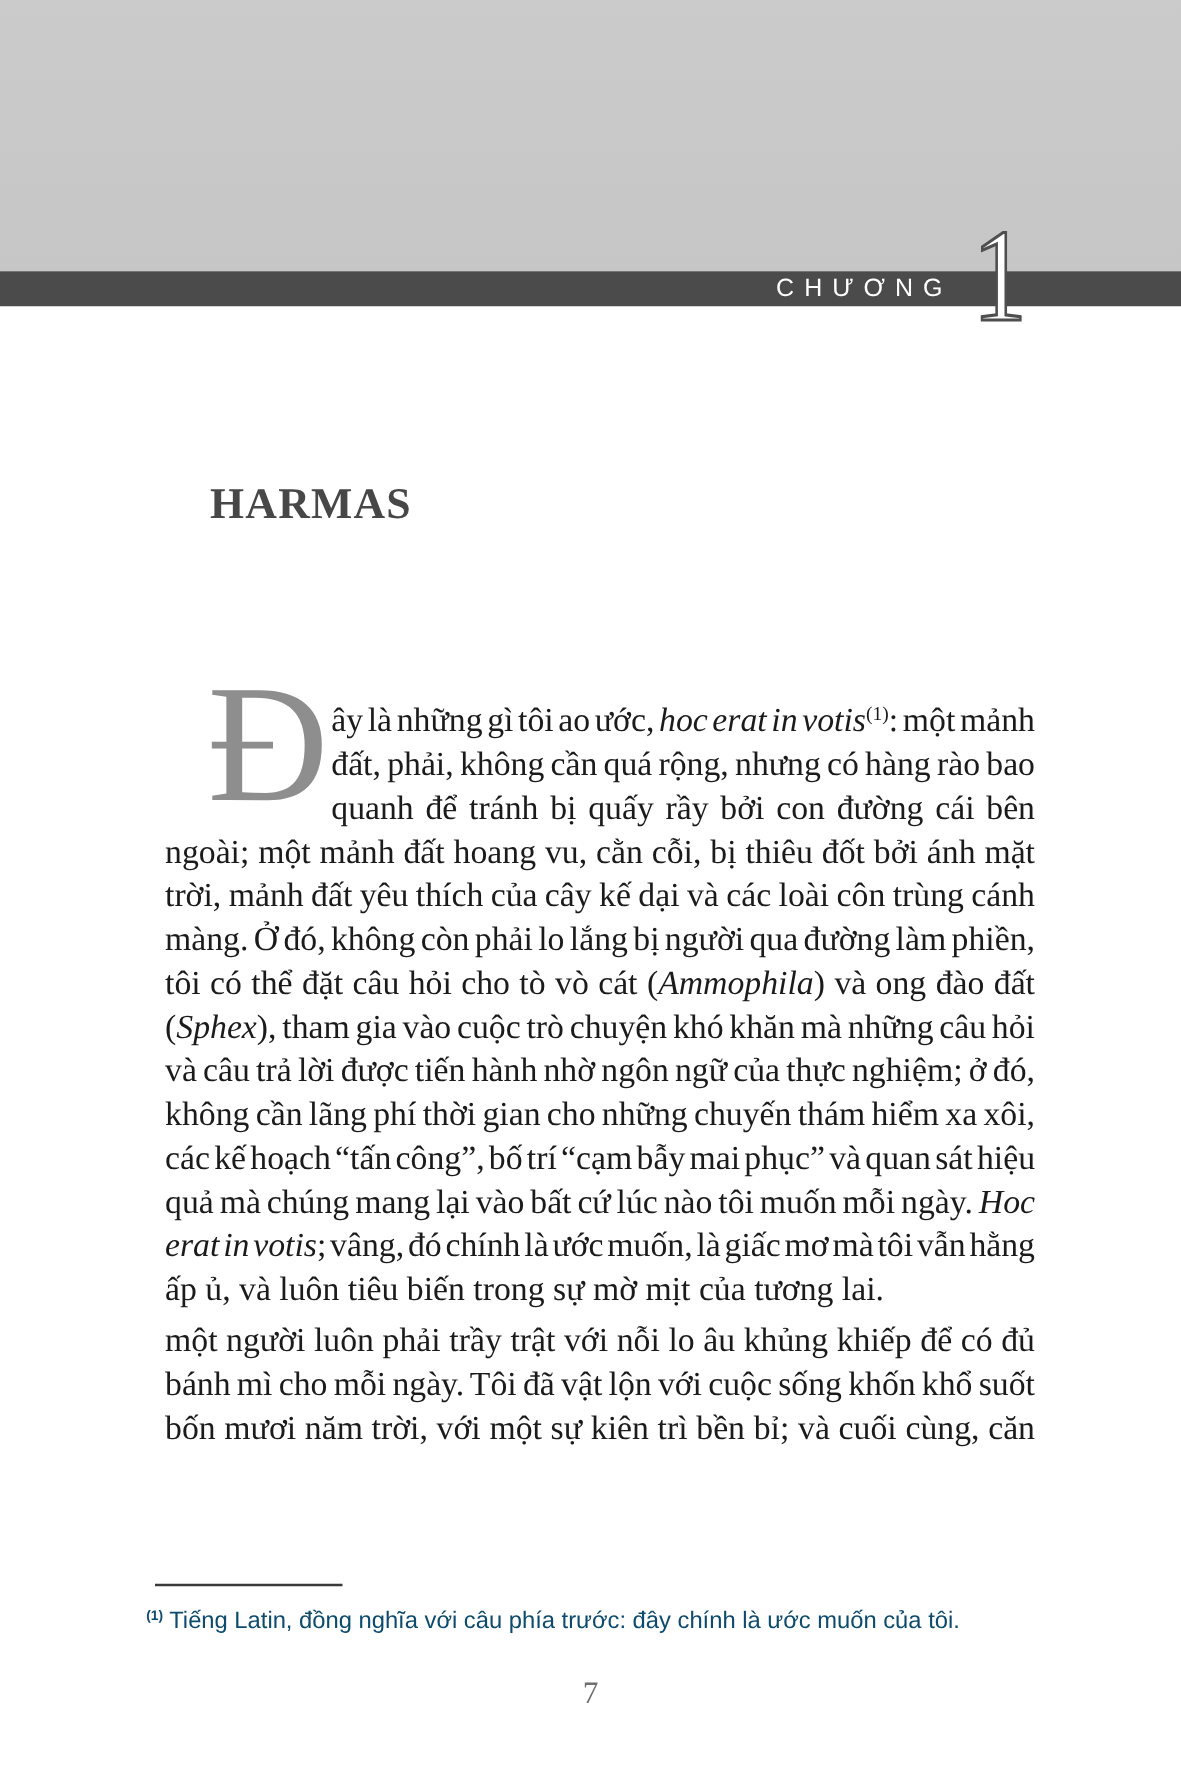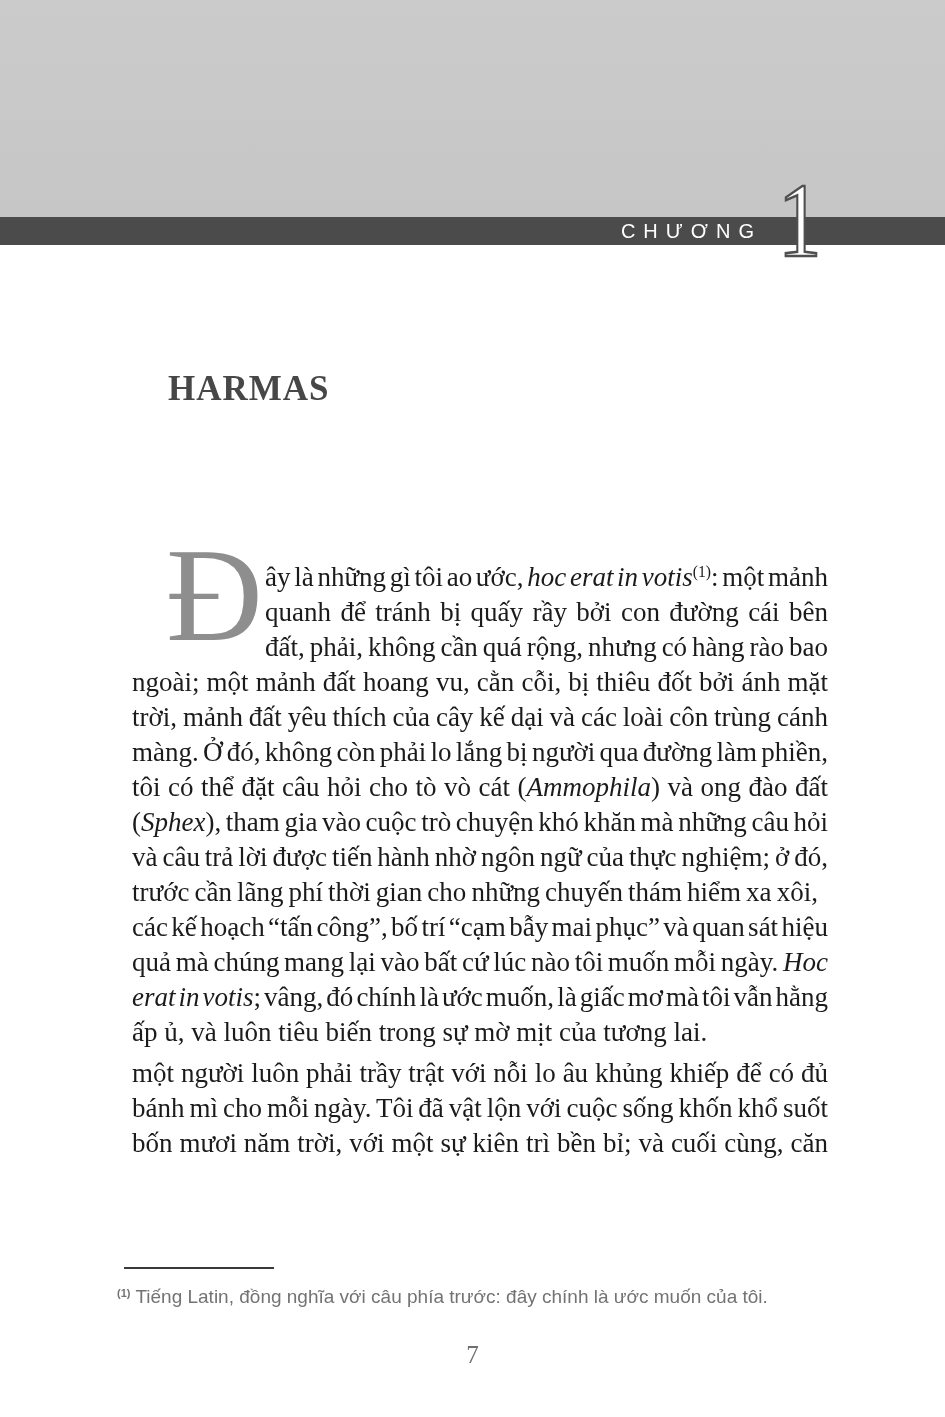--- a/index.html
+++ b/index.html
@@ -43,21 +43,21 @@
     line-height: 1;
     color: #ffffff;
     -webkit-text-stroke: 2.5px #4f4f4f;
     text-shadow: 0 0 1px #4f4f4f;
     transform: scaleX(0.82);
     transform-origin: left top;
   }
   
   .page-title {
     position: absolute;
-    left: 168px; top: 371px;
+    left: 168px; top: 385px;
     font-size: 35px;
     line-height: 1;
     letter-spacing: 1px;
     color: #474747;
   }
   
   .body-text {
     position: absolute;
     left: 132px; top: 554px;
     width: 696px;
@@ -85,21 +85,21 @@
     width: 150px; height: 2px;
     background: #3a3a3a;
   }
   .footnote {
     position: absolute;
     left: 117px; top: 1281px;
     width: 740px;
     font-family: "Liberation Sans", "DejaVu Sans", sans-serif;
     font-size: 19px;
     line-height: 24px;
-    color: #737373;
+    color: #0c4a6e;
   }
   .fn-sup { font-size: 11px; vertical-align: 6px; font-weight: bold; }
   
   .page-number {
     position: absolute;
     left: 0; top: 1341px;
     width: 945px;
     text-align: center;
     font-size: 25px;
     color: #6f6f6f;
@@ -117,29 +117,29 @@
   </div>
 
   <div class="chapter-number">1</div>
 
   <h1 class="page-title">HARMAS</h1>
 
   <div class="body-text" id="body-text">
       <div class="para">
         <span class="dropcap">Đ</span>
         <div class="line dc"><span class="lw" style="word-spacing: -3.04167px; margin-top: 32px;"><span class="st-n">ây là những gì tôi ao ước, </span><span class="st-i">hoc erat in votis</span><span class="st-sup">(1)</span><span class="st-n">: một mảnh</span></span></div>
+        <div class="line dc"><span class="lw" style="word-spacing: -1.77344px;"><span class="st-n">đất, phải, không cần quá rộng, nhưng có hàng rào bao</span></span></div>
         <div class="line dc"><span class="lw" style="word-spacing: 2.64531px;"><span class="st-n">quanh để tránh bị quấy rầy bởi con đường cái bên</span></span></div>
-        <div class="line dc"><span class="lw" style="word-spacing: -1.77344px;"><span class="st-n">đất, phải, không cần quá rộng, nhưng có hàng rào bao</span></span></div>
         <div class="line"><span class="lw" style="word-spacing: 0.354567px;"><span class="st-n">ngoài; một mảnh đất hoang vu, cằn cỗi, bị thiêu đốt bởi ánh mặt</span></span></div>
         <div class="line"><span class="lw" style="word-spacing: -0.839286px;"><span class="st-n">trời, mảnh đất yêu thích của cây kế dại và các loài côn trùng cánh</span></span></div>
         <div class="line"><span class="lw" style="word-spacing: -2.47957px;"><span class="st-n">màng. Ở đó, không còn phải lo lắng bị người qua đường làm phiền,</span></span></div>
         <div class="line"><span class="lw" style="word-spacing: 0.762277px;"><span class="st-n">tôi có thể đặt câu hỏi cho tò vò cát (</span><span class="st-i">Ammophila</span><span class="st-n">) và ong đào đất</span></span></div>
         <div class="line"><span class="lw" style="word-spacing: -2.13932px;"><span class="st-n">(</span><span class="st-i">Sphex</span><span class="st-n">), tham gia vào cuộc trò chuyện khó khăn mà những câu hỏi</span></span></div>
         <div class="line"><span class="lw" style="word-spacing: -1.79241px;"><span class="st-n">và câu trả lời được tiến hành nhờ ngôn ngữ của thực nghiệm; ở đó,</span></span></div>
-        <div class="line"><span class="lw" style="word-spacing: -1.70964px;"><span class="st-n">trước cần lãng phí thời gian cho những chuyến thám hiểm xa xôi,</span></span></div>
+        <div class="line"><span class="lw" style="word-spacing: -1.70964px;"><span class="st-n">không cần lãng phí thời gian cho những chuyến thám hiểm xa xôi,</span></span></div>
         <div class="line"><span class="lw" style="word-spacing: -3.35156px;"><span class="st-n">các kế hoạch “tấn công”, bố trí “cạm bẫy mai phục” và quan sát hiệu</span></span></div>
         <div class="line"><span class="lw" style="word-spacing: -2.03348px;"><span class="st-n">quả mà chúng mang lại vào bất cứ lúc nào tôi muốn mỗi ngày. </span><span class="st-i">Hoc</span></span></div>
         <div class="line"><span class="lw" style="word-spacing: -3.71979px;"><span class="st-i">erat in votis</span><span class="st-n">; vâng, đó chính là ước muốn, là giấc mơ mà tôi vẫn hằng</span></span></div>
         <div class="line lastline"><span class="lw"><span class="st-n">ấp ủ, và luôn tiêu biến trong sự mờ mịt của tương lai.</span></span></div>
       </div>
       <div class="para">
         <div class="line"><span class="lw" style="word-spacing: 0.137277px;"><span class="st-n">một người luôn phải trầy trật với nỗi lo âu khủng khiếp để có đủ</span></span></div>
         <div class="line"><span class="lw" style="word-spacing: -1.76451px;"><span class="st-n">bánh mì cho mỗi ngày. Tôi đã vật lộn với cuộc sống khốn khổ suốt</span></span></div>
         <div class="line"><span class="lw" style="word-spacing: 0.215402px; font-family: Liberation Serif, serif;"><span class="st-n">bốn mươi năm trời, với một sự kiên trì bền bỉ; và cuối cùng, căn</span></span></div>
       </div>

